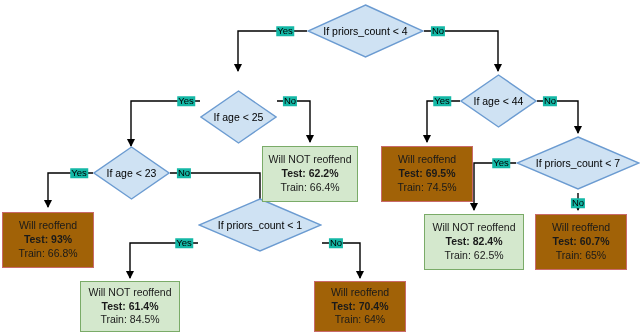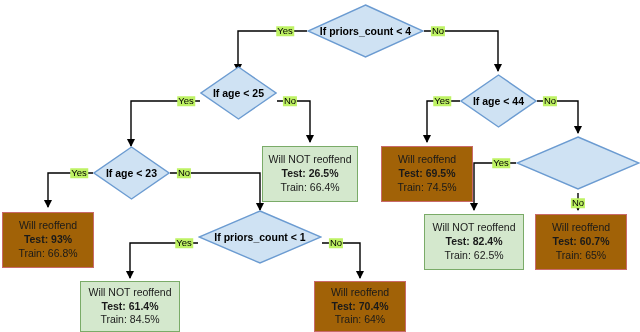--- a/index.html
+++ b/index.html
@@ -26,21 +26,20 @@
   }
   .node {
     position: absolute;
     box-sizing: border-box;
   }
   
   .decision {
     display: flex;
     align-items: center;
     justify-content: center;
-    font-weight: bold;
   }
   .decision .dia {
     position: absolute;
     left: 0;
     top: 0;
     width: 100%;
     height: 100%;
   }
   .decision .dlabel {
     position: relative;
@@ -70,21 +69,21 @@
     border-color: #7aab68;
   }
   .leaf .l-title { font-weight: normal; }
   .leaf .l-test  { font-weight: bold; }
   .leaf .l-train { font-weight: normal; }
 
   .edge-label {
     position: absolute;
     font-size: 9.5px;
     color: #000;
-    background: #bef264;
+    background: #14b8a6;
     padding: 0 1px;
     line-height: 1;
     white-space: nowrap;
     transform: translate(-50%, -50%);
   }
 </style>
 </head>
 <body>
 
 <div id="canvas">
@@ -123,21 +122,21 @@
     </g>
   </svg>
 
   <div class="node decision" style="left:307px; top:4px; width:117px; height:54px;">
     <svg class="dia" viewBox="0 0 117 54" preserveAspectRatio="none">
       <polygon points="58.5,1 116,27 58.5,53 1,27" fill="#cfe2f3" stroke="#6b9bd1" stroke-width="1.4"></polygon>
     </svg>
     <span class="dlabel">If priors_count &lt; 4</span>
   </div>
 
-  <div class="node decision" style="left:200px; top:66px; width:77px; height:54px;">
+  <div class="node decision" style="left:200px; top:90px; width:77px; height:54px;">
     <svg class="dia" viewBox="0 0 77 54" preserveAspectRatio="none">
       <polygon points="38.5,1 76,27 38.5,53 1,27" fill="#cfe2f3" stroke="#6b9bd1" stroke-width="1.4"></polygon>
     </svg>
     <span class="dlabel">If age &lt; 25</span>
   </div>
 
   <div class="node decision" style="left:460px; top:74px; width:77px; height:54px;">
     <svg class="dia" viewBox="0 0 77 54" preserveAspectRatio="none">
       <polygon points="38.5,1 76,27 38.5,53 1,27" fill="#cfe2f3" stroke="#6b9bd1" stroke-width="1.4"></polygon>
     </svg>
@@ -148,32 +147,33 @@
     <svg class="dia" viewBox="0 0 77 54" preserveAspectRatio="none">
       <polygon points="38.5,1 76,27 38.5,53 1,27" fill="#cfe2f3" stroke="#6b9bd1" stroke-width="1.4"></polygon>
     </svg>
     <span class="dlabel">If age &lt; 23</span>
   </div>
 
   <div class="node decision" style="left:516px; top:136px; width:124px; height:54px;">
     <svg class="dia" viewBox="0 0 124 54" preserveAspectRatio="none">
       <polygon points="62,1 123,27 62,53 1,27" fill="#cfe2f3" stroke="#6b9bd1" stroke-width="1.4"></polygon>
     </svg>
-  </div>
-
-  <div class="node decision" style="left:198px; top:210px; width:124px; height:54px;">
+    <span class="dlabel">If priors_count &lt; 7</span>
+  </div>
+
+  <div class="node decision" style="left:198px; top:198px; width:124px; height:54px;">
     <svg class="dia" viewBox="0 0 124 54" preserveAspectRatio="none">
       <polygon points="62,1 123,27 62,53 1,27" fill="#cfe2f3" stroke="#6b9bd1" stroke-width="1.4"></polygon>
     </svg>
     <span class="dlabel">If priors_count &lt; 1</span>
   </div>
 
   <div class="node leaf not-reoffend" style="left:262px; top:146px; width:96px; height:56px;">
     <span class="l-title">Will NOT reoffend</span>
-    <span class="l-test">Test: 26.5%</span>
+    <span class="l-test">Test: 62.2%</span>
     <span class="l-train">Train: 66.4%</span>
   </div>
 
   <div class="node leaf reoffend" style="left:381px; top:146px; width:92px; height:56px;">
     <span class="l-title">Will reoffend</span>
     <span class="l-test">Test: 69.5%</span>
     <span class="l-train">Train: 74.5%</span>
   </div>
 
   <div class="node leaf reoffend" style="left:2px; top:212px; width:92px; height:56px;">

